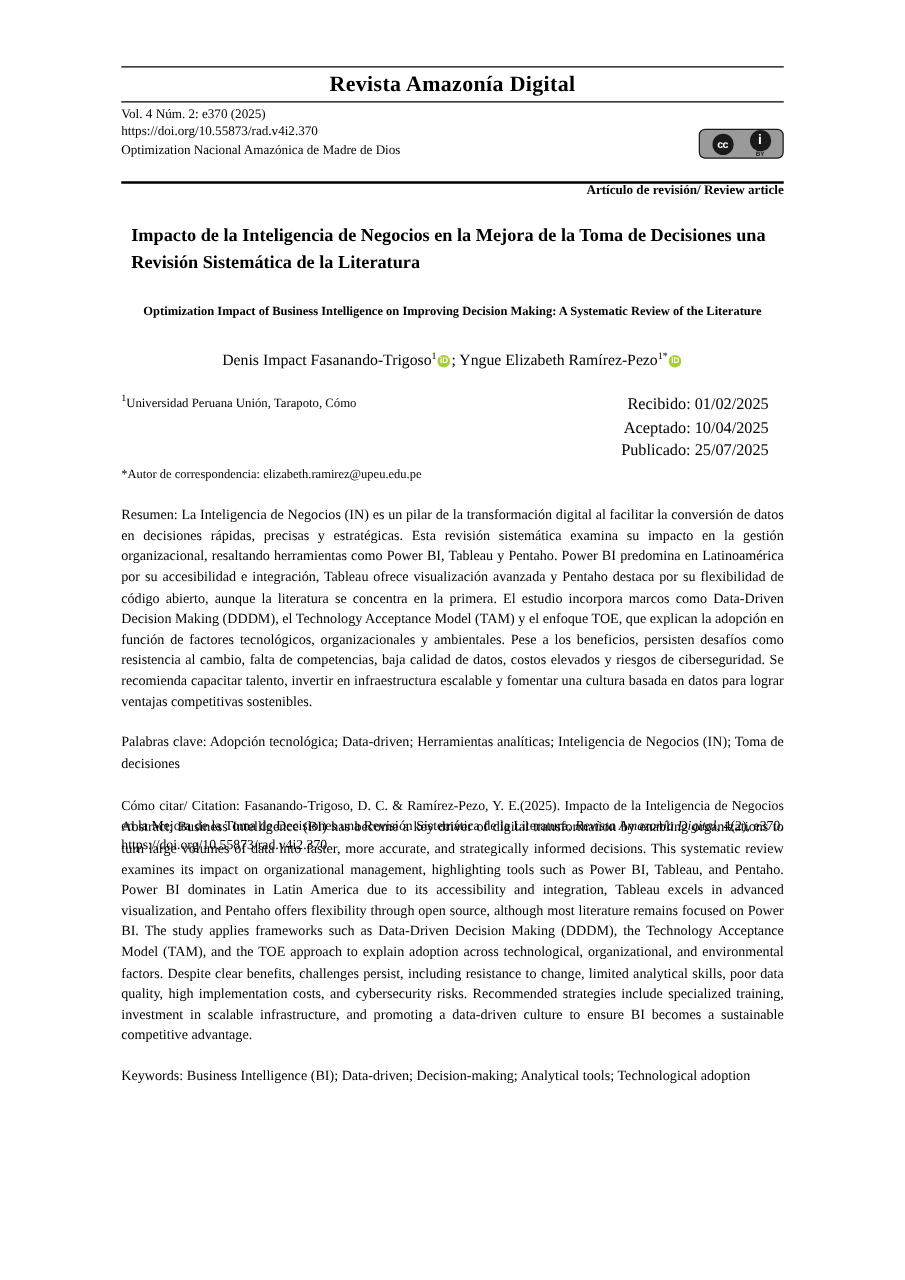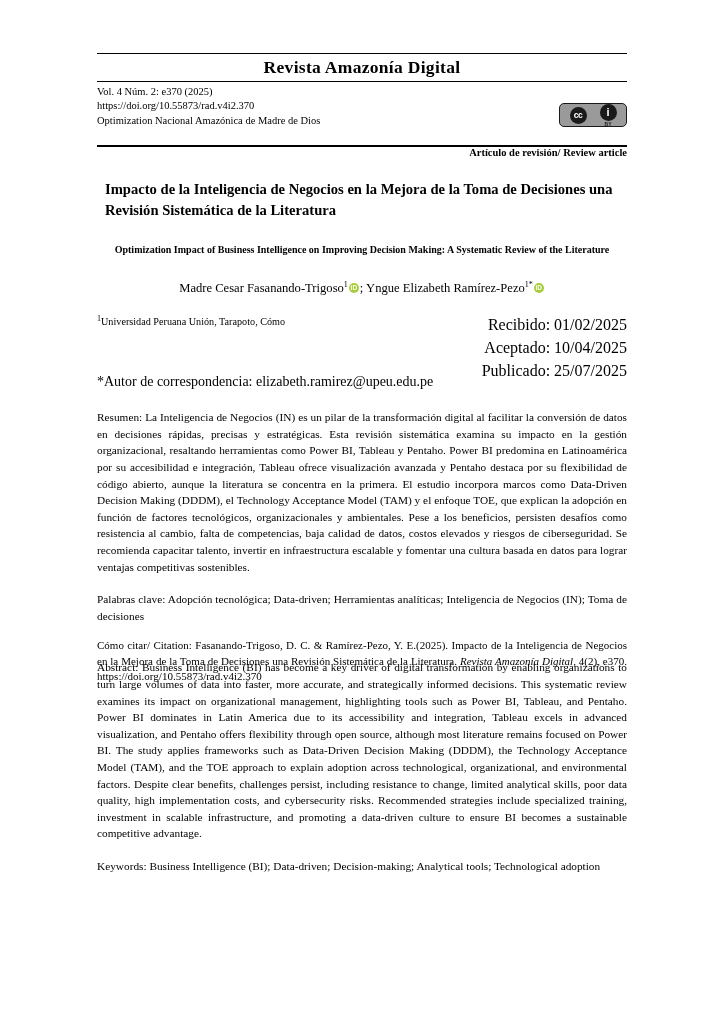--- a/index.html
+++ b/index.html
@@ -154,28 +154,28 @@
     position: relative;
     margin-top: 18px;
     min-height: 46px;
   }
   .affiliation {
     font-size: 10.2px;
     line-height: 1.35;
   }
   .dates {
     position: absolute;
-    right: 0;
+    right: 12px;
     top: 0;
     text-align: right;
-    font-size: 16px;
+    font-size: 13px;
     line-height: 1.42;
   }
   .corresponding {
-    font-size: 14px;
+    font-size: 10px;
     margin-top: 14px;
   }
 
   
   .abstract {
     font-size: 11.3px;
     line-height: 1.47;
     text-align: justify;
     margin-top: 19px;
   }
@@ -231,21 +231,21 @@
     <div class="rule-thick"></div>
   </div>
 
   <div class="article-type">Artículo de revisión/ Review article</div>
 
   <div class="title-es">Impacto de la Inteligencia de Negocios en la Mejora de la Toma de Decisiones una Revisión Sistemática de la Literatura</div>
 
   <div class="title-en">Optimization Impact of Business Intelligence on Improving Decision Making: A Systematic Review of the Literature</div>
 
   <div class="authors">
-    <span>Madre Cesar Fasanando-Trigoso</span><span class="sup">1</span><span class="orcid">iD</span><span>; </span><span>Yngue Elizabeth Ramírez-Pezo</span><span class="sup">1*</span><span class="orcid">iD</span>
+    <span>Denis Impact Fasanando-Trigoso</span><span class="sup">1</span><span class="orcid">iD</span><span>; </span><span>Yngue Elizabeth Ramírez-Pezo</span><span class="sup">1*</span><span class="orcid">iD</span>
   </div>
 
   <div class="meta-row">
     <div class="affiliation"><span class="sup">1</span><span>Universidad Peruana Unión, Tarapoto, Cómo</span></div>
 
     <div class="dates">
       <div>Recibido: 01/02/2025</div>
       <div>Aceptado: 10/04/2025</div>
       <div>Publicado: 25/07/2025</div>
     </div>

